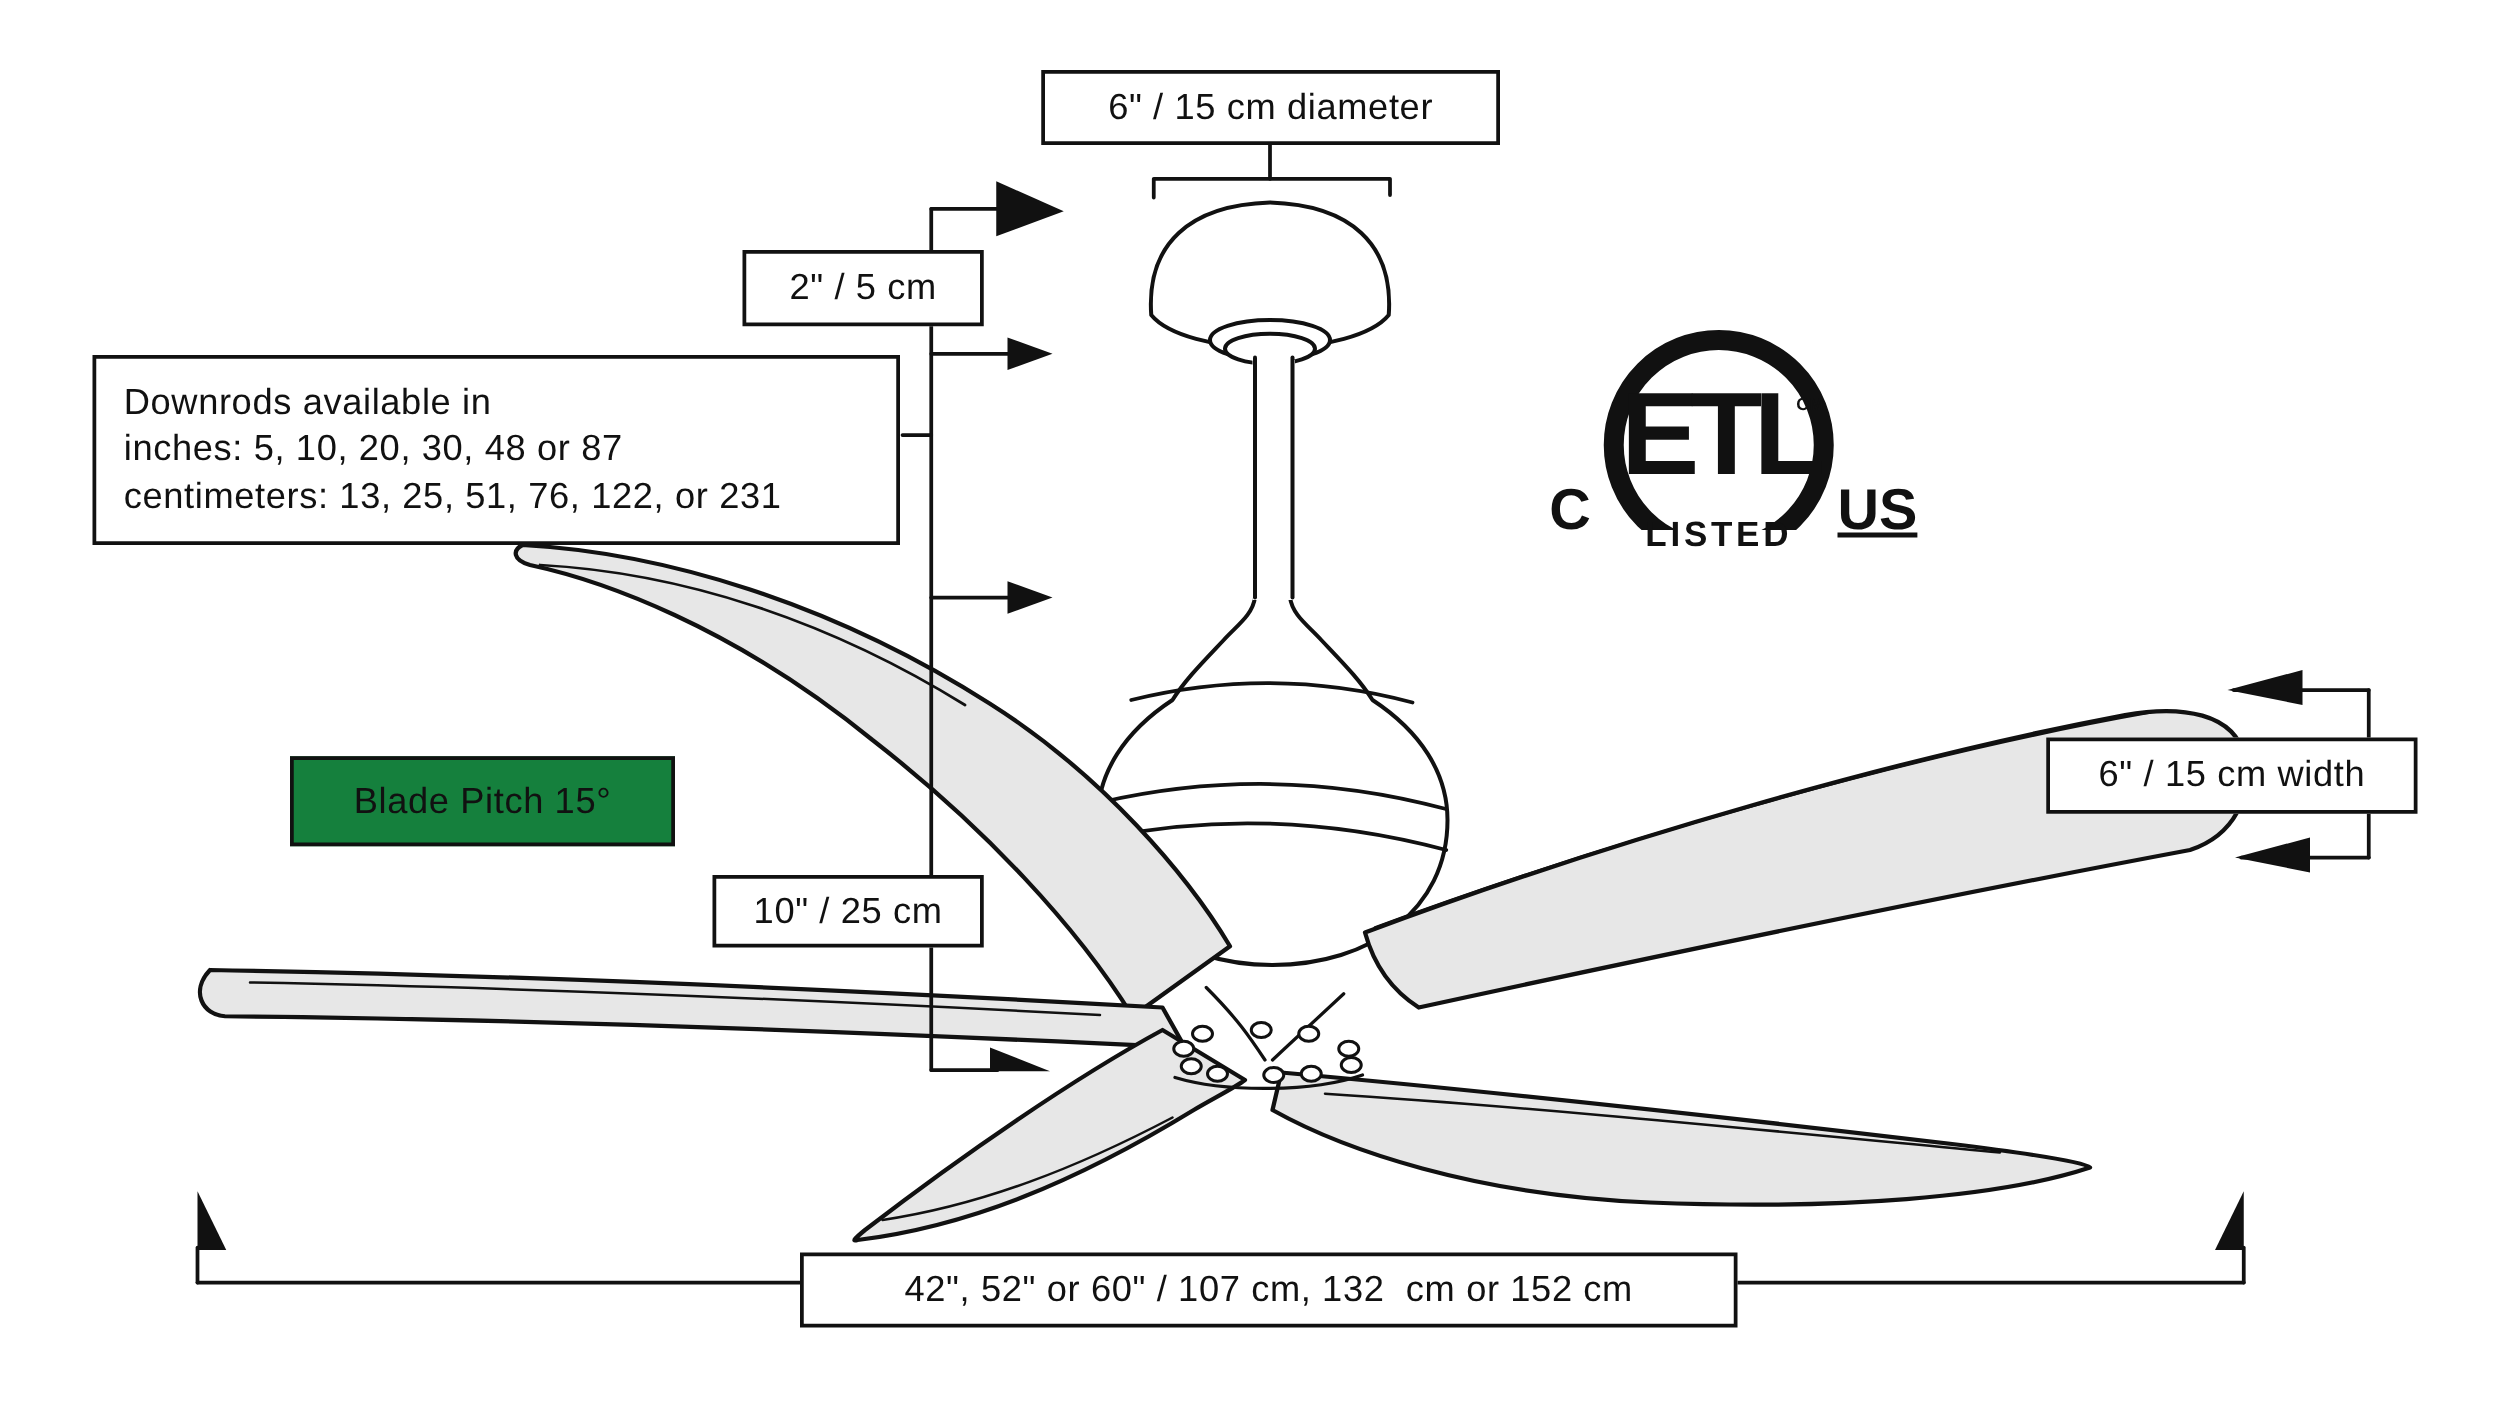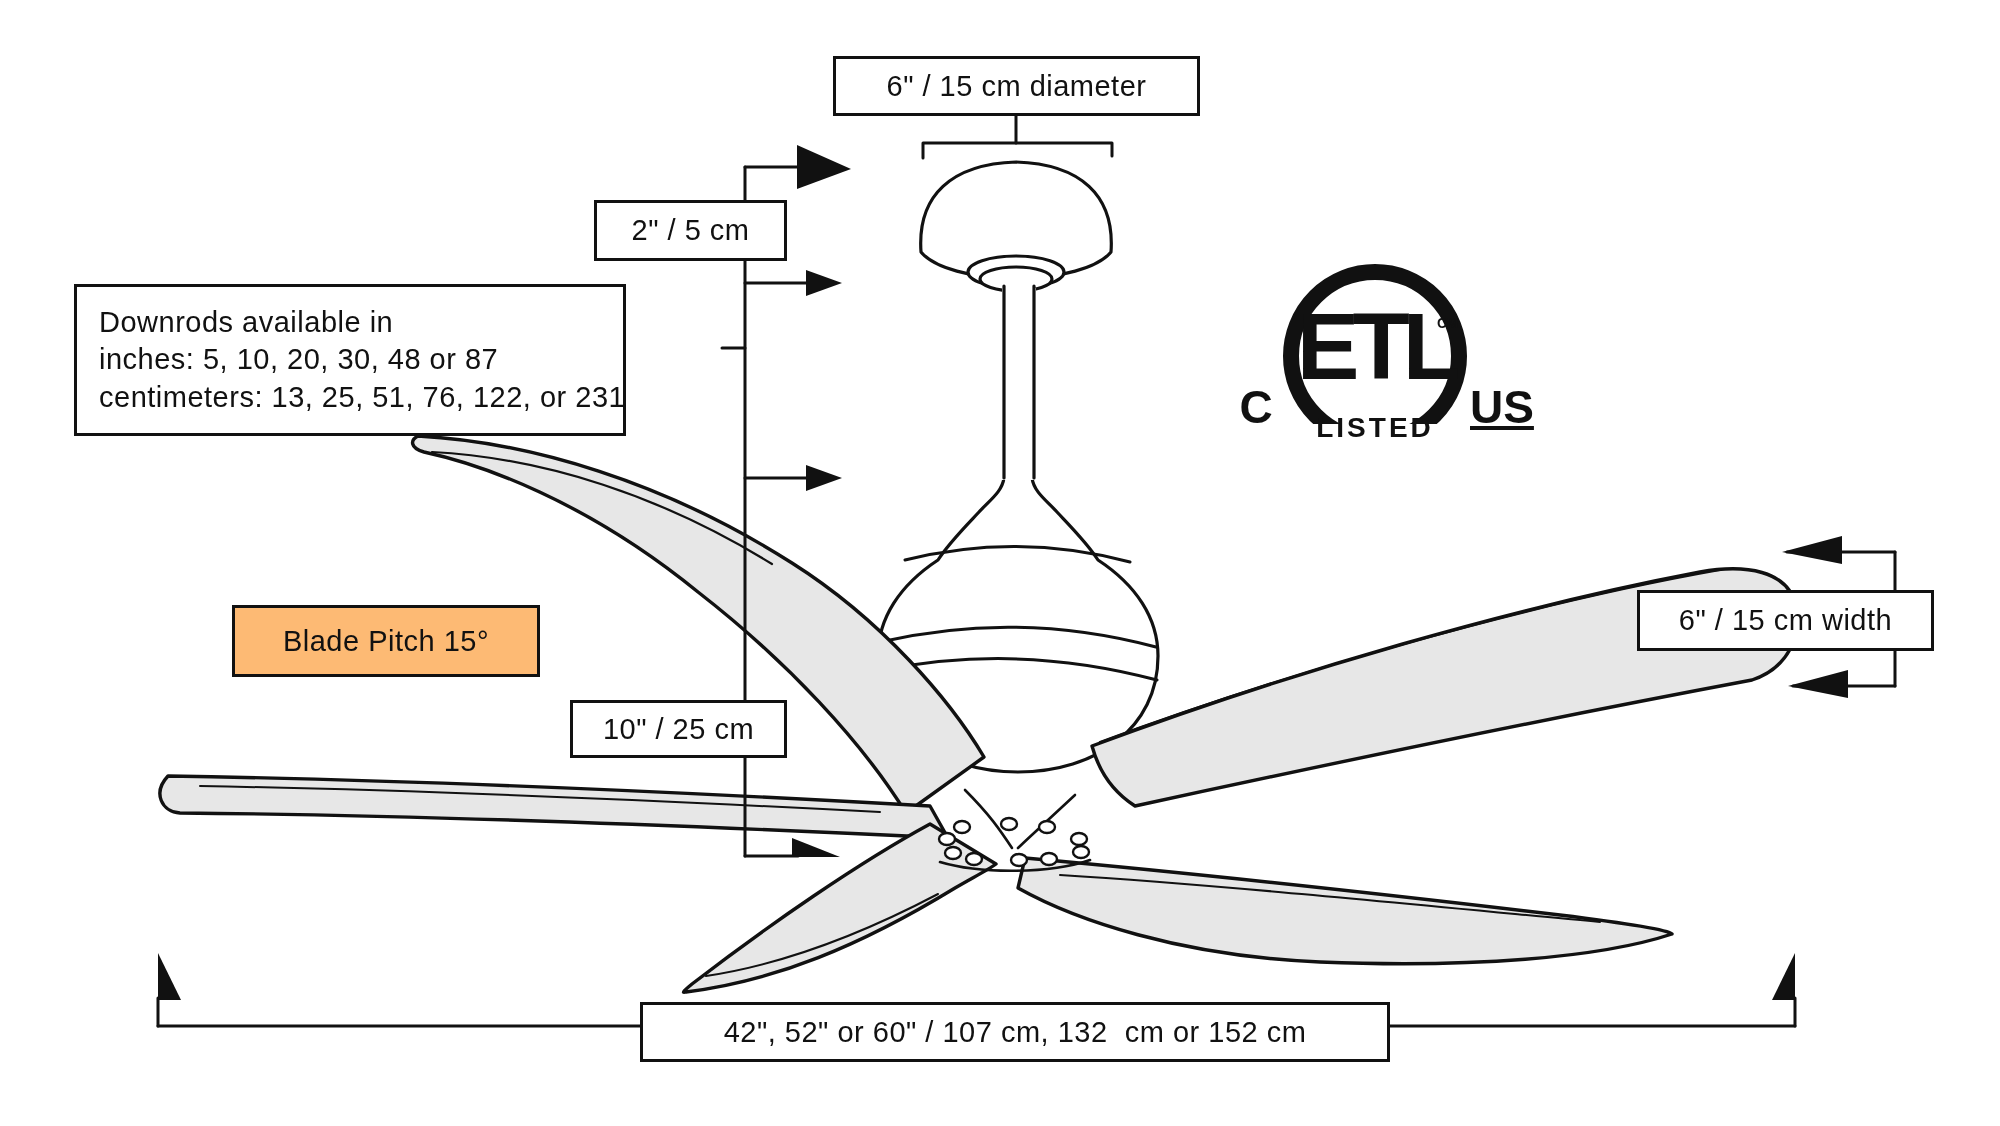--- a/index.html
+++ b/index.html
@@ -6,21 +6,21 @@
   #stage{
     position:relative;width:2000px;height:1126px;background:#ffffff;
     font-family:"Liberation Sans", sans-serif;color:#111;overflow:hidden;
   }
   #art{position:absolute;left:0;top:0;width:2000px;height:1126px;}
   .dim-box{
     position:absolute;background:#ffffff;border:3px solid #111;
     display:flex;align-items:center;justify-content:center;
     font-size:29px;letter-spacing:.5px;white-space:pre;box-sizing:border-box;
   }
-  .dim-box.gray{background:#fdba74;}
+  .dim-box.gray{background:#15803d;}
   .dim-box.multiline{flex-direction:column;align-items:flex-start;justify-content:center;
     padding-left:22px;font-size:29px;line-height:1.28;}
   .etl-text{position:absolute;font-weight:bold;color:#111;line-height:1;text-align:right;}
 </style>
 </head>
 <body>
 
 <div id="stage">
 
   <svg id="art" viewBox="0 0 2000 1126" fill="none" stroke-linecap="round" stroke-linejoin="round">
@@ -141,21 +141,21 @@
     <g>
       <circle cx="1375" cy="356" r="84" fill="none" stroke="#111" stroke-width="16"></circle>
       <rect x="1288" y="424" width="174" height="32" fill="#fff" stroke="none"></rect>
     </g>
   </svg>
 
   <div class="dim-box" style="left:833px;top:56px;width:367px;height:60px;"><span>6" / 15 cm diameter</span></div>
 
   <div class="dim-box" style="left:594px;top:200px;width:193px;height:61px;"><span>2" / 5 cm</span></div>
 
-  <div class="dim-box multiline" style="left:74px;top:284px;width:552px;height:152px;">
+  <div class="dim-box multiline" style="left:74px;top:284px;width:646px;height:152px;">
     <span>Downrods available in</span>
     <span>inches: 5, 10, 20, 30, 48 or 87</span>
     <span>centimeters: 13, 25, 51, 76, 122, or 231</span>
   </div>
 
   <div class="dim-box gray" style="left:232px;top:605px;width:308px;height:72px;"><span>Blade Pitch 15°</span></div>
 
   <div class="dim-box" style="left:570px;top:700px;width:217px;height:58px;"><span>10" / 25 cm</span></div>
 
   <div class="dim-box" style="left:1637px;top:590px;width:297px;height:61px;"><span>6" / 15 cm width</span></div>

